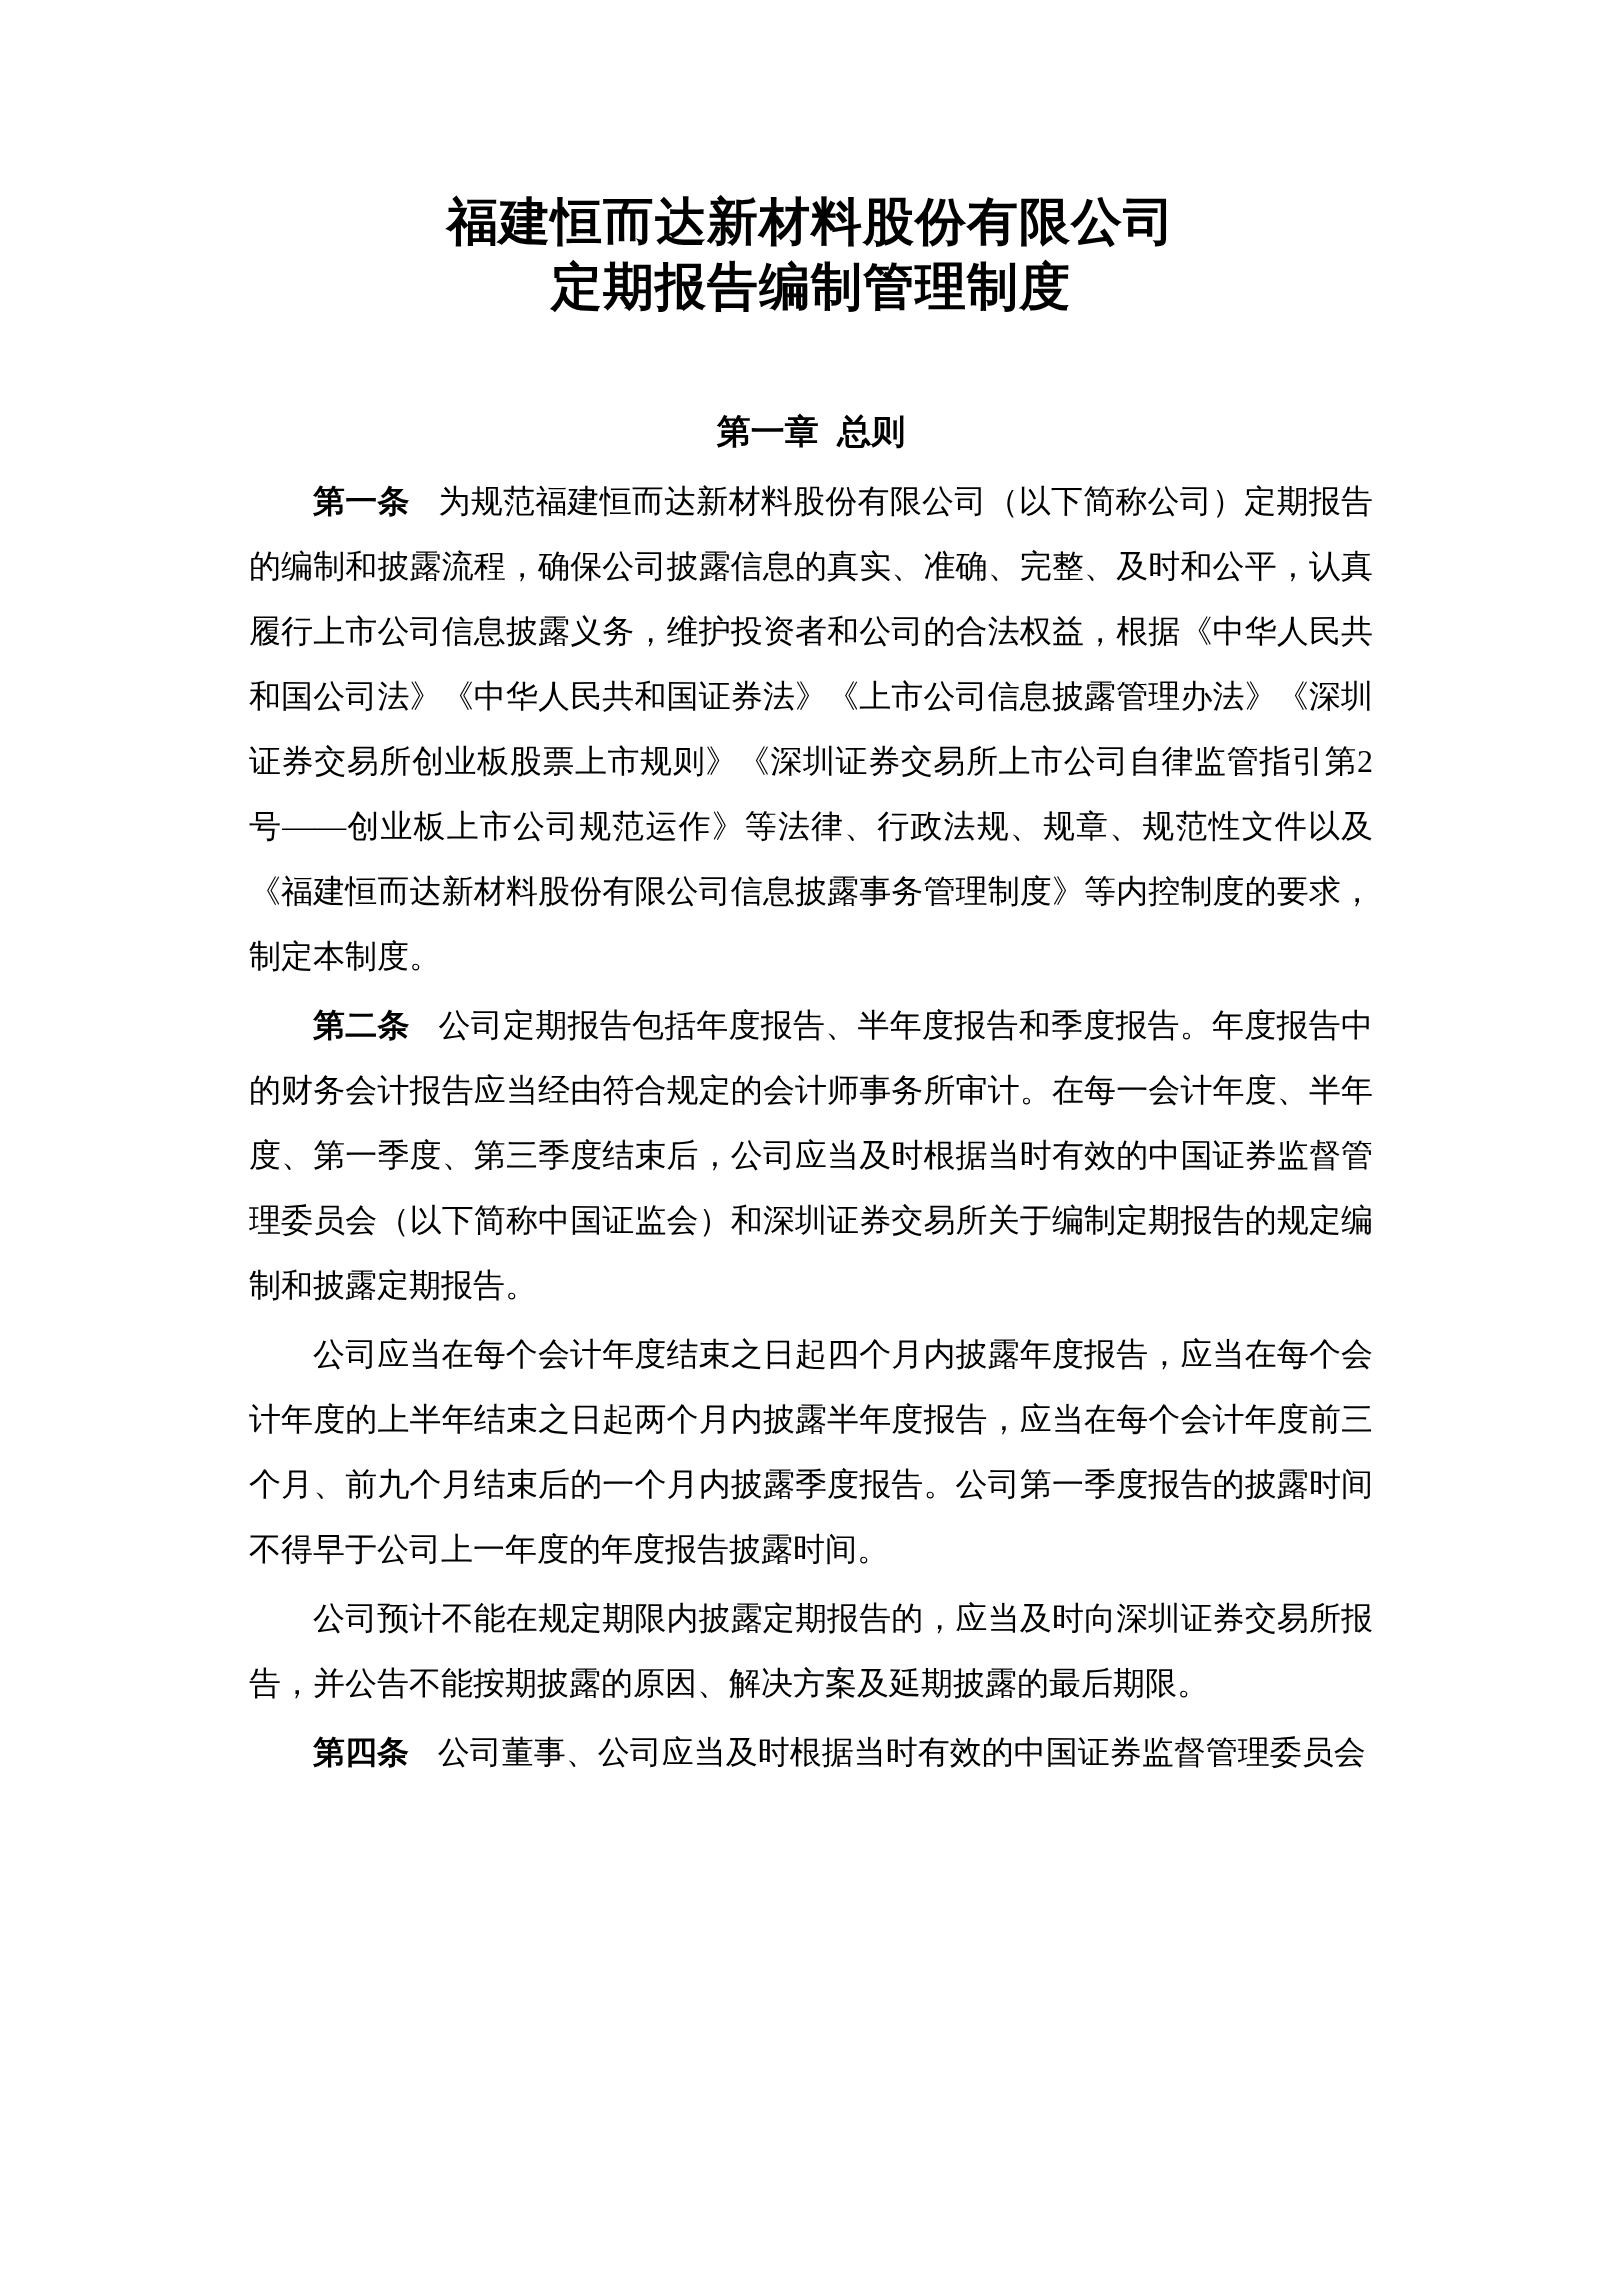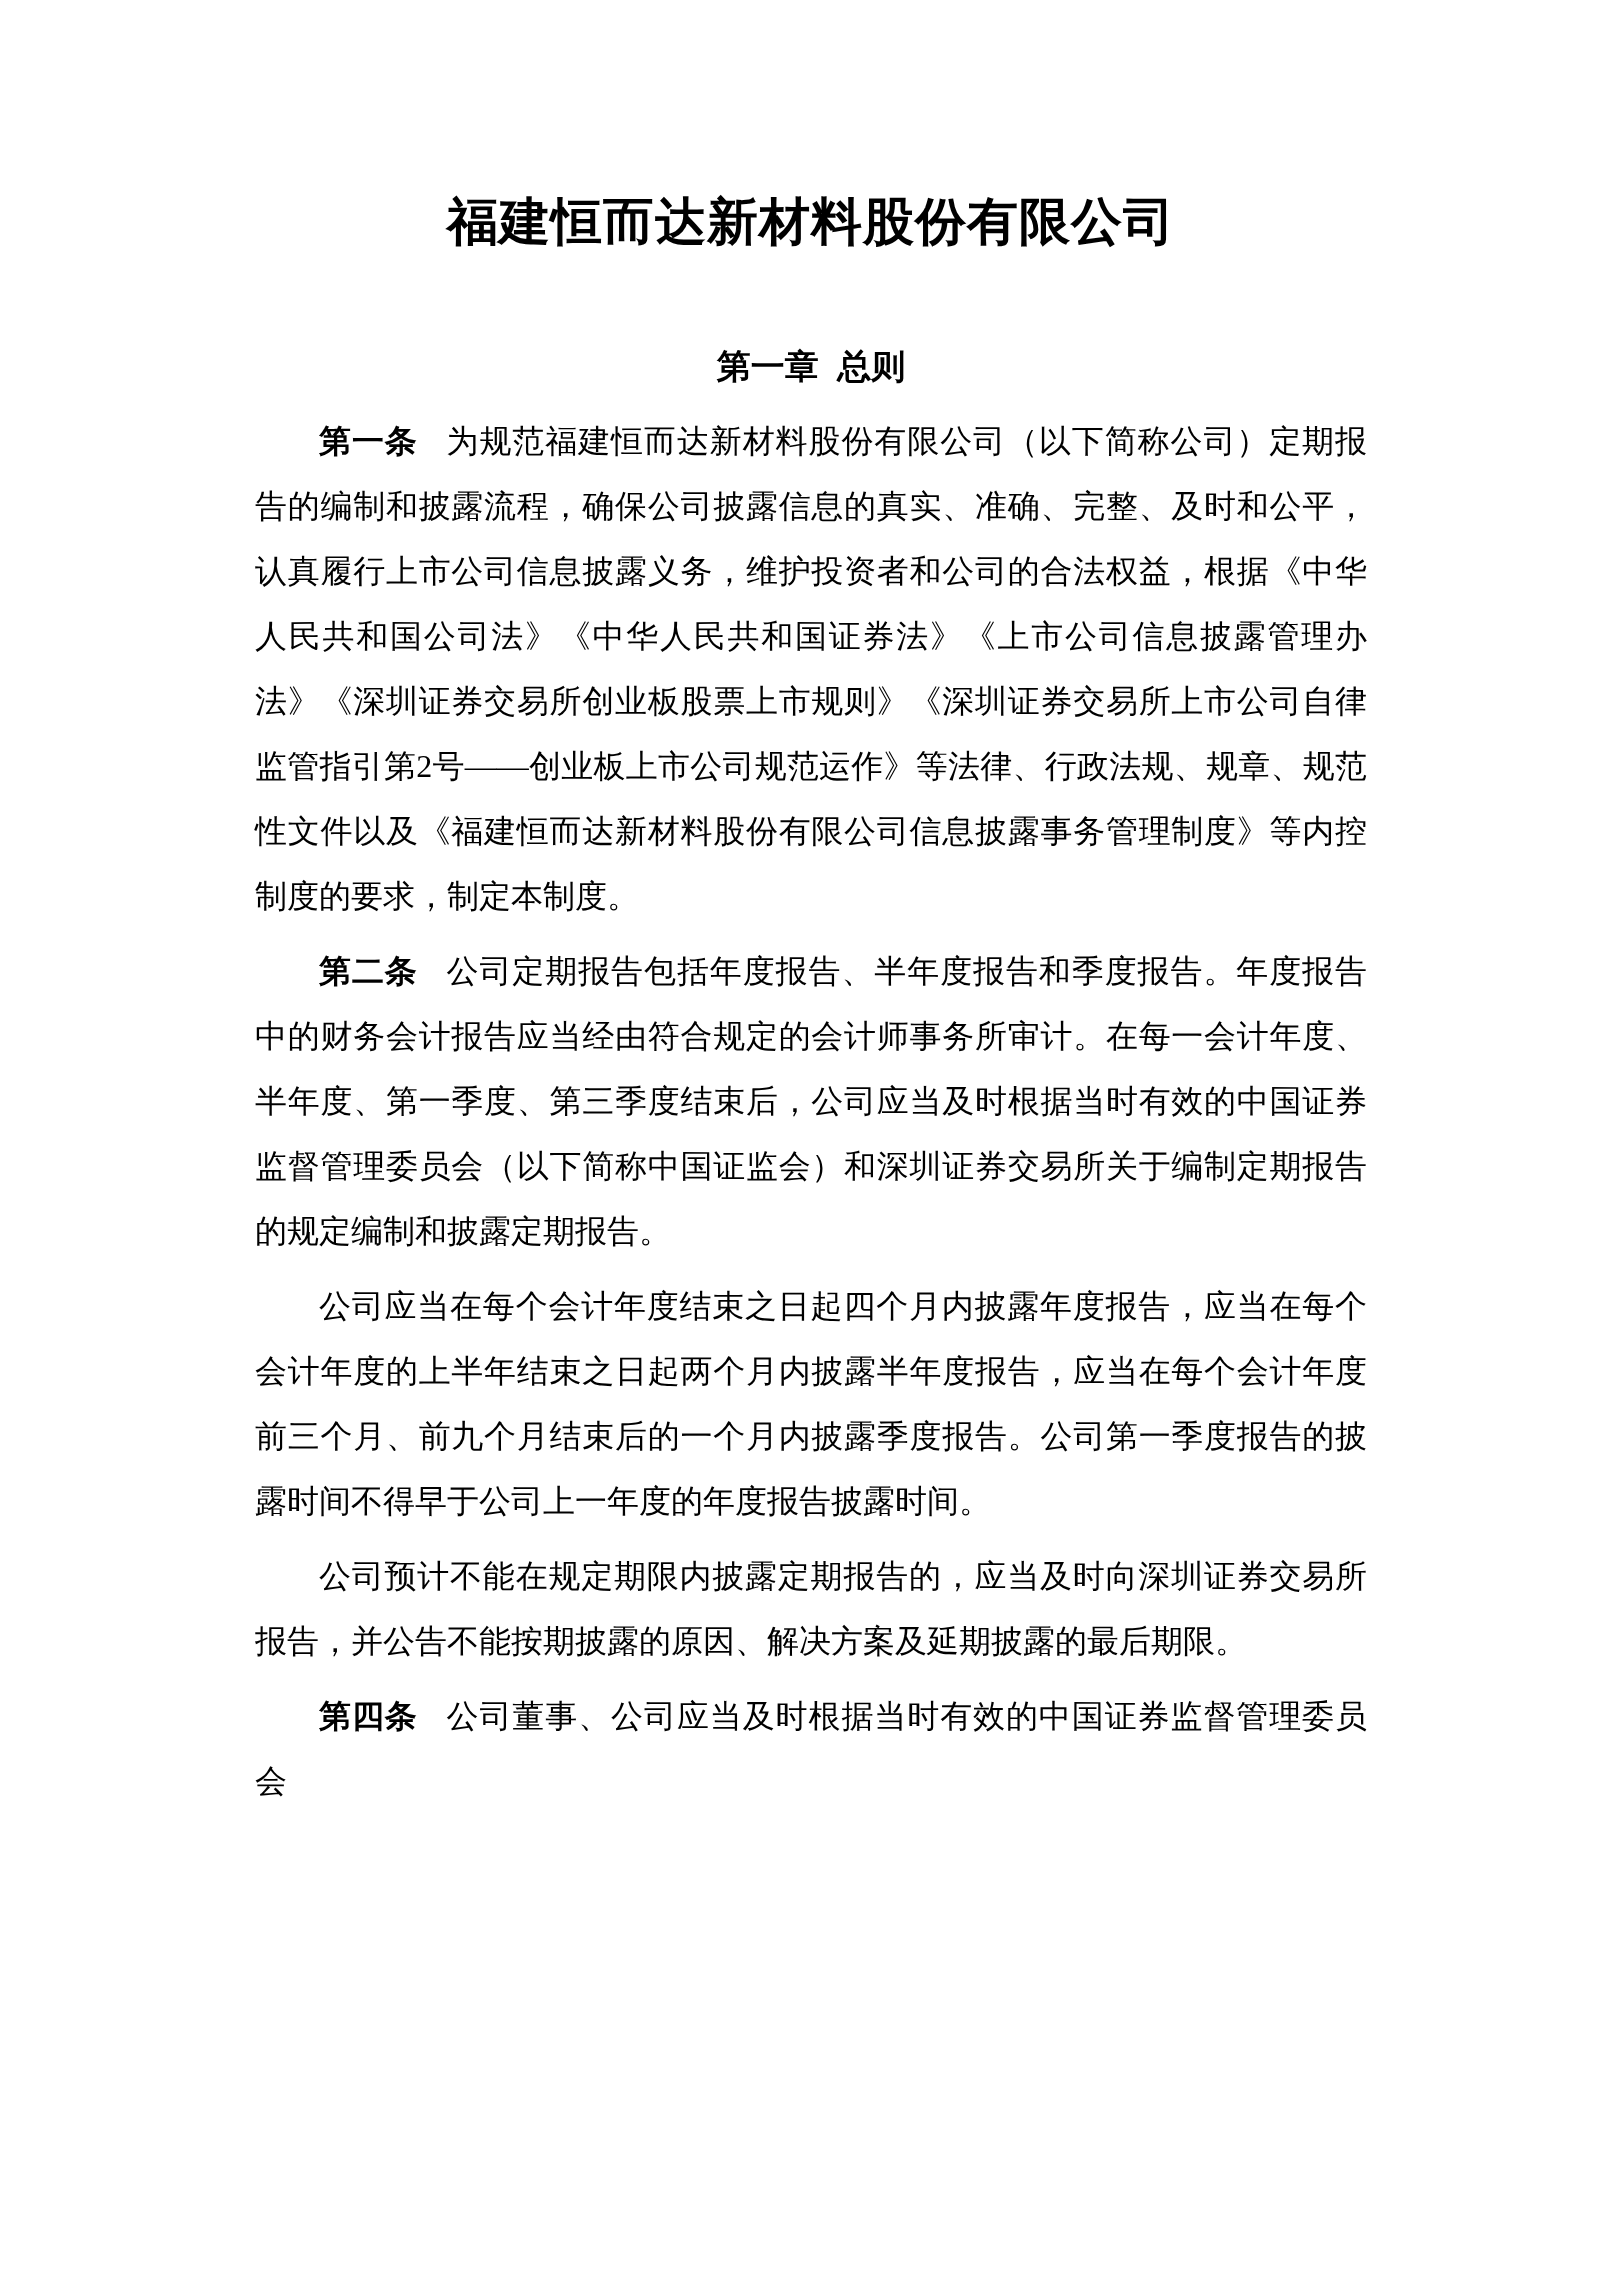--- a/index.html
+++ b/index.html
@@ -33,40 +33,41 @@
     .chapter-heading {
       font-size: 34px;
       font-weight: bold;
       line-height: 65px;
       text-align: center;
       word-spacing: 10.2px;
     }
     .heading-ch1 { margin: 79px 0 5.1px 0; text-align: center; }
     .heading-ch2 { margin: 57px 0 20.5px 0; }
     .para {
-      margin: 10px;
+      margin: 4px;
       font-size: 32px;
       line-height: 65px;
       text-align: justify;
       text-justify: inter-ideograph;
       text-indent: 2em;
     }
     .clause-label {
       font-weight: bold;
       margin-right: 0.9em;
     }
   </style>
 </head>
 <body>
 
 <div class="page">
   <div class="content">
 
     <div class="doc-title">
       <div>福建恒而达新材料股份有限公司</div>
+      <div>定期报告编制管理制度</div>
     </div>
 
     <div class="chapter-heading heading-ch1">第一章 总则</div>
 
     <p class="para"><b class="clause-label">第一条</b><span>为规范福建恒而达新材料股份有限公司（以下简称公司）定期报告的编制和披露流程，确保公司披露信息的真实、准确、完整、及时和公平，认真履行上市公司信息披露义务，维护投资者和公司的合法权益，根据《中华人民共和国公司法》《中华人民共和国证券法》《上市公司信息披露管理办法》《深圳证券交易所创业板股票上市规则》《深圳证券交易所上市公司自律监管指引第2号——创业板上市公司规范运作》等法律、行政法规、规章、规范性文件以及《福建恒而达新材料股份有限公司信息披露事务管理制度》等内控制度的要求，制定本制度。</span></p>
 
     <p class="para"><b class="clause-label">第二条</b><span>公司定期报告包括年度报告、半年度报告和季度报告。年度报告中的财务会计报告应当经由符合规定的会计师事务所审计。在每一会计年度、半年度、第一季度、第三季度结束后，公司应当及时根据当时有效的中国证券监督管理委员会（以下简称中国证监会）和深圳证券交易所关于编制定期报告的规定编制和披露定期报告。</span></p>
 
     <p class="para">公司应当在每个会计年度结束之日起四个月内披露年度报告，应当在每个会计年度的上半年结束之日起两个月内披露半年度报告，应当在每个会计年度前三个月、前九个月结束后的一个月内披露季度报告。公司第一季度报告的披露时间不得早于公司上一年度的年度报告披露时间。</p>
 

